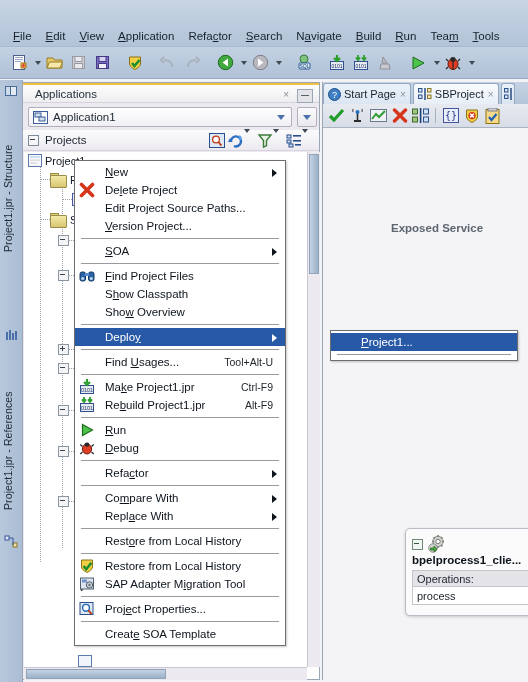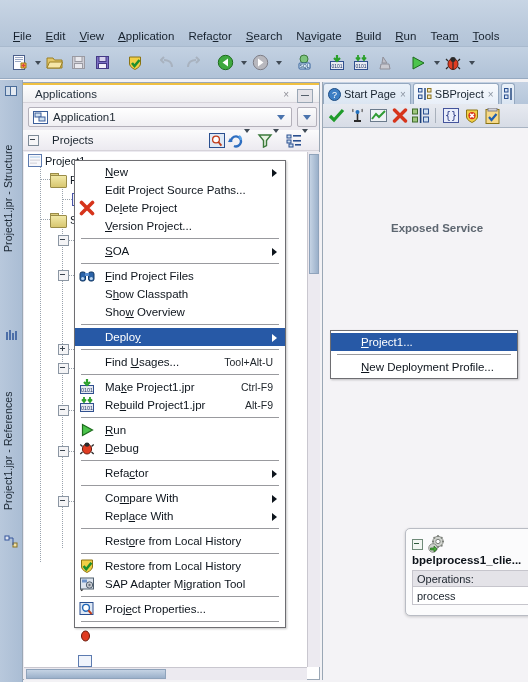--- a/index.html
+++ b/index.html
@@ -85,21 +85,21 @@
   #appsidebtn .cdown{position:absolute;left:5px;top:7px;width:0;height:0;
     border-left:4px solid transparent;border-right:4px solid transparent;border-top:5px solid #4a73ad;}
   #projhdr{
     position:absolute;left:0;top:47px;width:296px;height:21px;
     background:linear-gradient(180deg,#fbfbfc 0%,#eceaf0 100%);
     border-bottom:1px solid #d6d3da;box-sizing:border-box;
     display:flex;align-items:center;
   }
   #projhdr .expander{margin-left:5px;width:9px;height:9px;border:1px solid #7d8a97;background:#f6f6f8;position:relative;}
   #projhdr .expander i{position:absolute;left:1px;top:3px;width:5px;height:1px;background:#3a444f;display:block;}
-  #projhdr .ptitle{margin-left:13px;font-size:11.5px;color:#1c2630;}
+  #projhdr .ptitle{margin-left:6px;font-size:11.5px;color:#1c2630;}
   .phtool{position:absolute;top:3px;width:16px;height:15px;}
   
   #tree{
     position:absolute;left:1px;top:69px;width:295px;height:527px;
     background:#ffffff;overflow:hidden;
   }
   .trow{position:absolute;height:17px;display:flex;align-items:center;font-size:11px;color:#101820;white-space:nowrap;}
   .tgl{position:absolute;width:9px;height:9px;border:1px solid #8b96a3;background:#f4f4f6;}
   .tgl i.h{position:absolute;left:1px;top:3px;width:5px;height:1px;background:#39434e;display:block;}
   .tgl i.v{position:absolute;left:3px;top:1px;width:1px;height:5px;background:#39434e;display:block;}
@@ -723,30 +723,30 @@
 </div>
 
 <div id="ctxmenu">
 
   <div class="mi">
     <span class="txt"><u>N</u>ew</span>
     <span class="arw"></span>
   </div>
 
   <div class="mi">
-    <span class="txt">Edit Project Source Paths...</span>
-  </div>
-
-  <div class="mi">
     <span class="icn">
       <svg width="16" height="16" viewBox="0 0 16 16">
           <path d="M2.5 2.5 L13.5 13.5 M13.5 2.5 L2.5 13.5" stroke="#d6341b" stroke-width="3.6" stroke-linecap="round"></path>
         </svg>
     </span>
     <span class="txt">De<u>l</u>ete Project</span>
+  </div>
+
+  <div class="mi">
+    <span class="txt">Edit Project Source Paths...</span>
   </div>
 
   <div class="mi">
     <span class="txt"><u>V</u>ersion Project...</span>
   </div>
 
   <div class="msep"></div>
 
   <div class="mi">
     <span class="txt"><u>S</u>OA</span>
@@ -896,23 +896,23 @@
           <rect x="1" y="1.5" width="13" height="12" fill="#dfe9f5" stroke="#2a4f8f"></rect>
           <circle cx="7" cy="6.8" r="3.4" fill="#ffffff" stroke="#1f66b8" stroke-width="1.4"></circle>
           <path d="M9.4 9.4 l3.2 3.6" stroke="#c03b18" stroke-width="2"></path>
         </svg>
     </span>
     <span class="txt">Proj<u>e</u>ct Properties...</span>
   </div>
 
   <div class="msep"></div>
 
+  <div class="mi">
+    <span class="txt">Creat<u>e</u> SOA Template</span>
+  </div>
 </div>
 
 <div id="submenu">
   <div class="mi sel">
     <span class="txt"><u>P</u>roject1...</span>
   </div>
   <div class="msep"></div>
-  <div class="mi">
-    <span class="txt"><u>N</u>ew Deployment Profile...</span>
-  </div>
 </div>
 
 </body></html>

